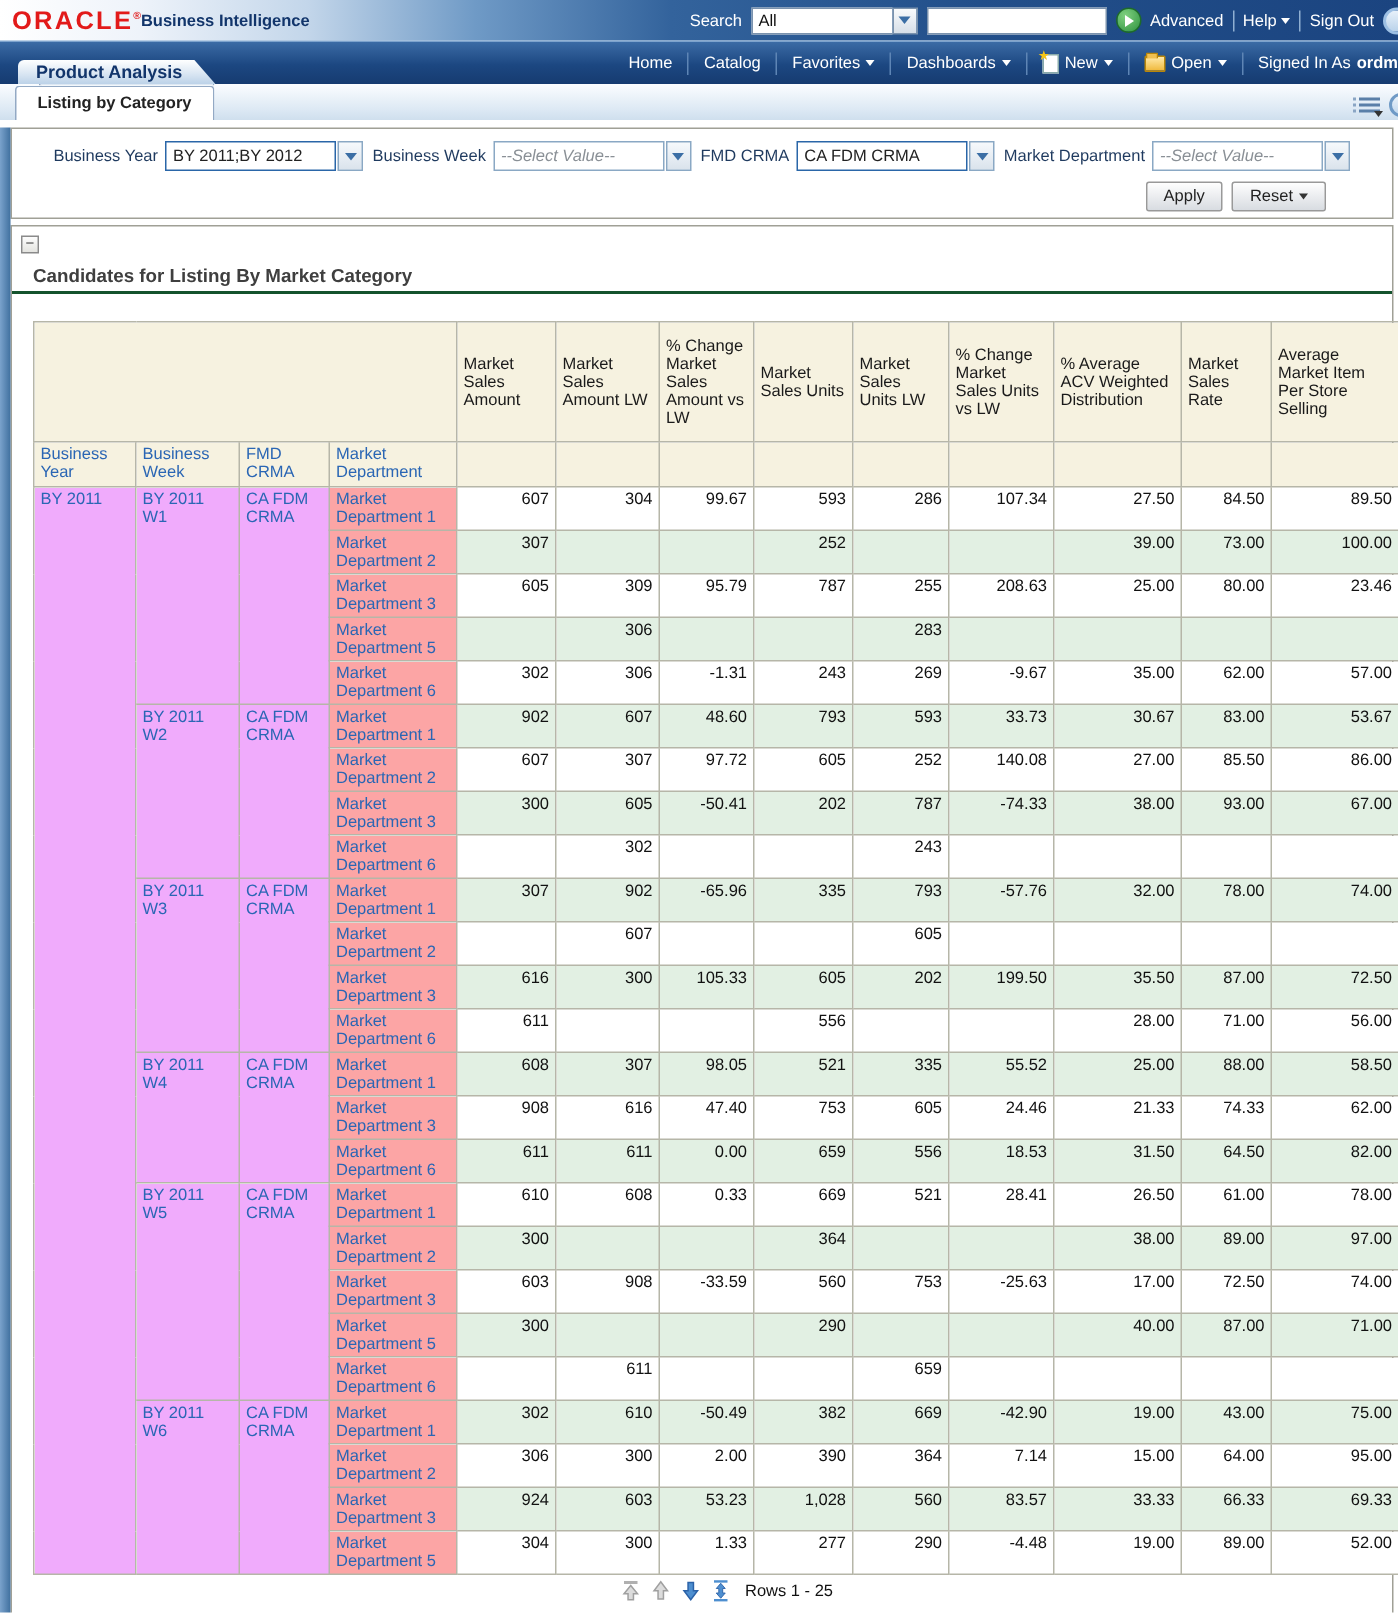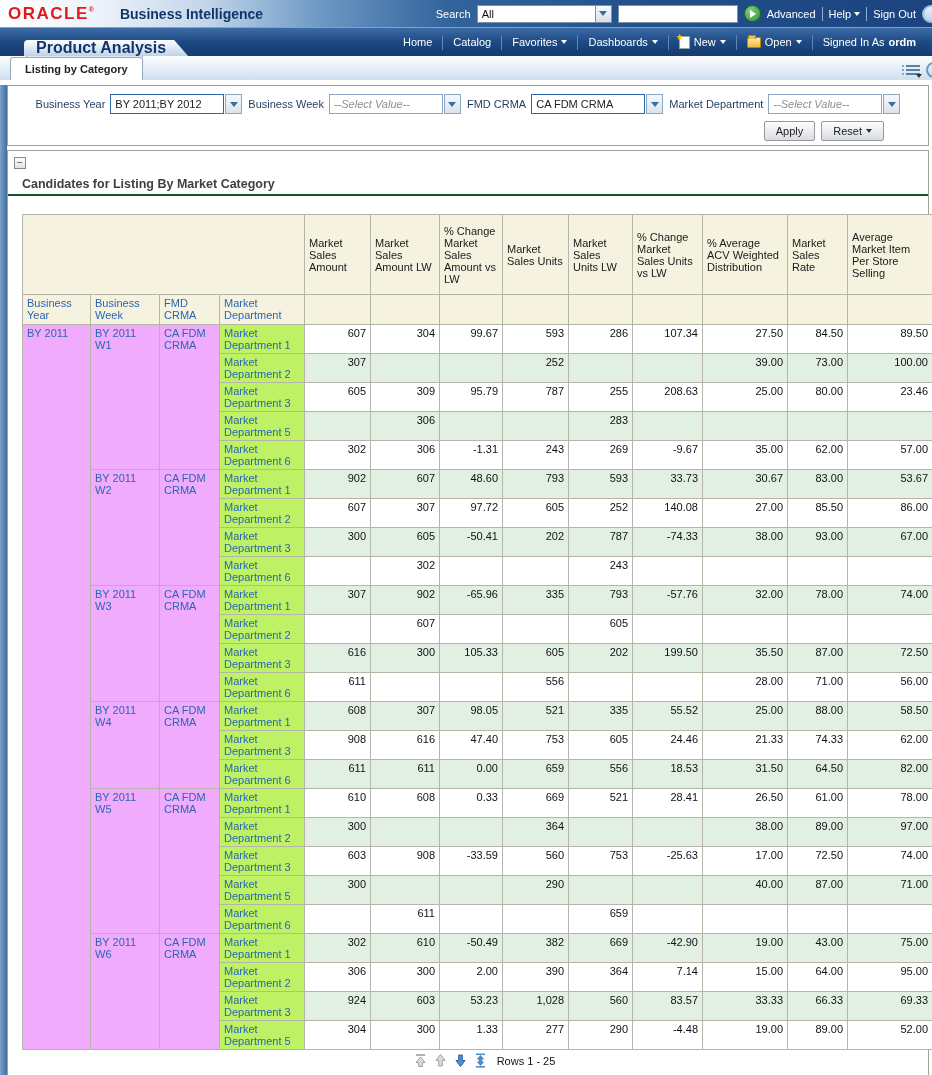--- a/index.html
+++ b/index.html
@@ -15,26 +15,26 @@
     height: 28px; display: flex; align-items: center; position: relative;
     background: linear-gradient(to right,#ffffff 0%,#eef3fa 10%,#c3d6ea 22%,#6f9ac6 34%,#33639c 48%,#224f8a 70%,#1b4480 100%);
     border-bottom: 1px solid #7da3cd;
     overflow: hidden;
   }
   .oracle-logo {
     color: #e21a1a; font-weight: bold; font-size: 17px; letter-spacing: 1.5px;
     margin-left: 8px; font-family: "Liberation Sans", sans-serif;
   }
   .oracle-logo sup { font-size: 7px; letter-spacing: 0; }
-  .product-title { color: #12356b; font-weight: bold; font-size: 14px; margin-left: 26px; }
+  .product-title { color: #12356b; font-weight: bold; font-size: 11px; }
   .search-area { display: flex; align-items: center; margin-left: auto; gap: 6px; color: #fff; padding-right: 2px; }
   .combo { display: flex; height: 18px; }
   .combo .combo-value {
     background: #fff; color: #111; border: 1px solid #7a92ad; border-right: none;
-    width: 118px; padding: 2px 4px; display: flex; align-items: center;
+    width: 94px; padding: 2px 4px; display: flex; align-items: center;
   }
   .combo .combo-btn {
     width: 17px; border: 1px solid #7a92ad; background: linear-gradient(#f8fafc,#d7dfe8);
     display: flex; align-items: center; justify-content: center; cursor: pointer;
   }
   .caret-down { width:0; height:0; border-left:4px solid transparent; border-right:4px solid transparent; border-top:5px solid #3b6ea5; }
   .caret-down.white { border-top-color:#fff; border-left-width:3.5px; border-right-width:3.5px; border-top-width:4px; }
   .caret-down.dark { border-top-color:#333; }
   .search-input { width: 120px; height: 18px; border: 1px solid #7a92ad; padding: 0 3px; font-size: 11px; }
   .go-btn {
@@ -46,29 +46,29 @@
   .top-link { color:#fff; text-decoration:none; cursor:pointer; display:flex; align-items:center; gap:3px; white-space:nowrap; }
   .vdiv { width:1px; height:14px; background:#8fafd2; }
   .cut-circle { width:18px; height:18px; border-radius:50%; border:2px solid #9dc0e4; background:linear-gradient(#e8f1fa,#b9d2ea); flex:none; margin-right:-10px; }
 
   
   .navbar {
     height: 28px; background: linear-gradient(#3b6ba5,#1c4781 55%,#163b70);
     display: flex; align-items: flex-end; position: relative; overflow: hidden;
   }
   .dash-tab {
-    margin-left: 24px; height: 16px; padding: 0 22px 0 12px; display:flex; align-items:center;
+    margin-left: 12px; height: 16px; padding: 0 22px 0 12px; display:flex; align-items:center;
     background: linear-gradient(#feffff,#d8e5f2 60%,#bcd2e8);
-    border-radius: 4px 10px 0 0; color:#12356b; font-weight:bold; font-size:16px;
+    border-radius: 4px 10px 0 0; color:#12356b; font-weight:bold; font-size:12px;
     clip-path: polygon(0 0, calc(100% - 14px) 0, 100% 100%, 0 100%);
   }
   .nav-links { margin-left:auto; display:flex; align-items:center; height:100%; color:#fff; }
   .nav-item { display:flex; align-items:center; gap:4px; padding:0 10px; cursor:pointer; white-space:nowrap; }
   .nav-sep { width:1px; height:15px; background:#5e85b5; }
-  .signed-in { padding-right:16px; }
+  .signed-in { padding-right:0; }
   .signed-in b { font-size:11px; }
   .icon-new-page { width:11px; height:13px; background:#fff; border:1px solid #8aa; position:relative; }
   .icon-new-page::after { content:"★"; color:#f5c518; font-size:9px; position:absolute; left:-4px; top:-5px; }
   .icon-folder { width:14px; height:11px; position:relative; background:linear-gradient(#ffe9a8,#f0b93c); border:1px solid #b8860b; border-radius:1px; }
   .icon-folder::before { content:""; position:absolute; top:-3px; left:0; width:6px; height:3px; background:#f0c050; border:1px solid #b8860b; border-bottom:none; border-radius:1px 1px 0 0; }
 
   
   .tabstrip {
     height: 26px; background: linear-gradient(#fbfdff,#dde9f4 70%,#cfdfee);
     display: flex; align-items: flex-end; padding-left: 10px; position: relative;
@@ -135,21 +135,21 @@
 
   
   .table-wrap { padding: 18px 0 0 14px; }
   table.results { border-collapse: collapse; table-layout: fixed; width: 910px; font-size: 11px; }
   table.results td, table.results th { border:1px solid #b6b6a8; padding:2px 4px; overflow:hidden; }
   .mh { background:#f6f2e0; vertical-align:middle; text-align:left; font-weight:normal; color:#1a1a1a; padding:3px 4px; }
   .corner { background:#f6f2e0; }
   .dimh { background:#f6f2e0; color:#2a66b4; vertical-align:top; font-weight:normal; text-align:left; height:30px; }
   .dimempty { background:#f6f2e0; }
   .dim { background:#f0abfc; color:#2a66b4; vertical-align:top; cursor:pointer; }
-  .dept { background:#bef264; color:#2a66b4; vertical-align:middle; cursor:pointer; }
+  .dept { background:#fca5a5; color:#2a66b4; vertical-align:middle; cursor:pointer; }
   .val { text-align:right; vertical-align:top; padding:3px 5px 2px 4px; background:#fff; color:#111; }
   tr.green .val { background:#e2f0e3; }
   tr.datarow { height:29px; }
   tr.mhrow { height:80px; }
 
   
   .pager { display:flex; align-items:center; justify-content:center; gap:5px; margin-top:3px; width:924px; }
   .pager svg { display:block; cursor:pointer; }
   .pager .lbl { margin-left:4px; color:#111; }
 </style>

